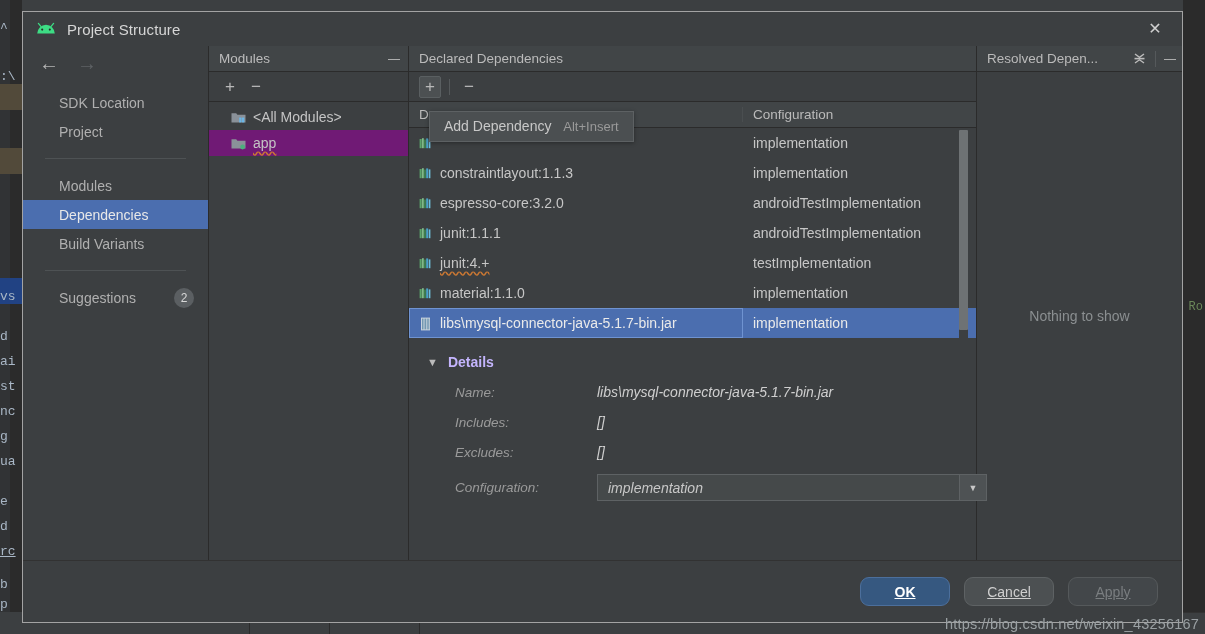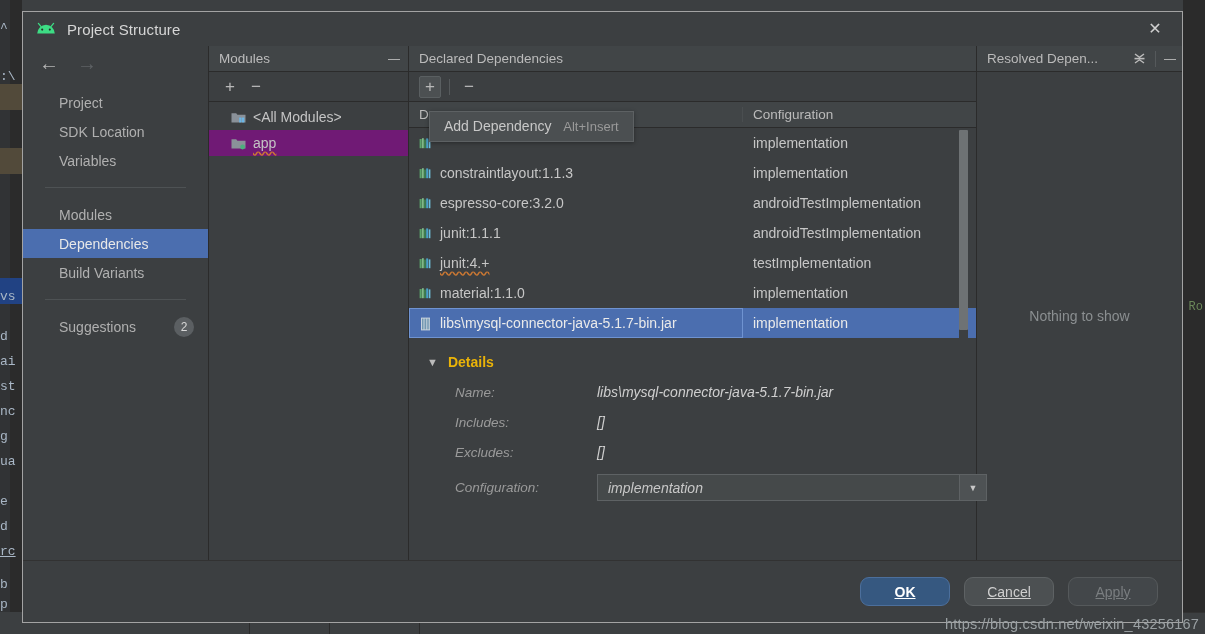--- a/index.html
+++ b/index.html
@@ -187,21 +187,21 @@
     z-index:40; box-shadow:0 1px 4px rgba(0,0,0,.35);
   }
   #add-dep-tooltip .shortcut { color:#9a9a9a; font-size:13px; margin-left:8px; }
 
   
   #details {
     flex:1; padding:16px 0 0 18px; min-height:0;
   }
   .details-title-row { display:flex; align-items:center; gap:10px; margin-bottom:14px; }
   .tri { color:#bbbbbb; font-size:11px; line-height:1; cursor:default; }
-  .details-title { font-size:14px; color:#eab308; font-weight:bold; }
+  .details-title { font-size:14px; color:#c4b5fd; font-weight:bold; }
   .details-grid { display:grid; grid-template-columns:142px 1fr; row-gap:14px; align-items:center; padding-left:28px;font-style:italic; }
   .d-label { font-size:13.5px; color:#9a9a9a; }
   .d-value { font-size:14px; color:#cfcfcf; }
   .cfg-combo {
     width:390px; height:27px; background:#45494a; border:1px solid #5e6264;
     display:flex; align-items:center; position:relative;
   }
   .cfg-combo .val { font-size:14px; color:#c8c8c8; padding-left:10px; }
   .cfg-combo .arrowbox {
     position:absolute; right:0; top:0; width:27px; height:25px;
@@ -302,27 +302,24 @@
 
   <div id="dialog-body">
 
     <div id="sidebar">
       <div id="nav-arrows">
         <span class="nav-arrow">←</span>
         <span class="nav-arrow disabled">→</span>
       </div>
       <div class="nav-list" id="nav-list">
           <div class="nav-item">
+            <span>SDK Location</span>
+          </div>
+          <div class="nav-item">
             <span>Project</span>
-          </div>
-          <div class="nav-item">
-            <span>SDK Location</span>
-          </div>
-          <div class="nav-item">
-            <span>Variables</span>
           </div>
           <div class="nav-sep"></div>
           <div class="nav-item">
             <span>Modules</span>
           </div>
           <div class="nav-item selected">
             <span>Dependencies</span>
           </div>
           <div class="nav-item">
             <span>Build Variants</span>

